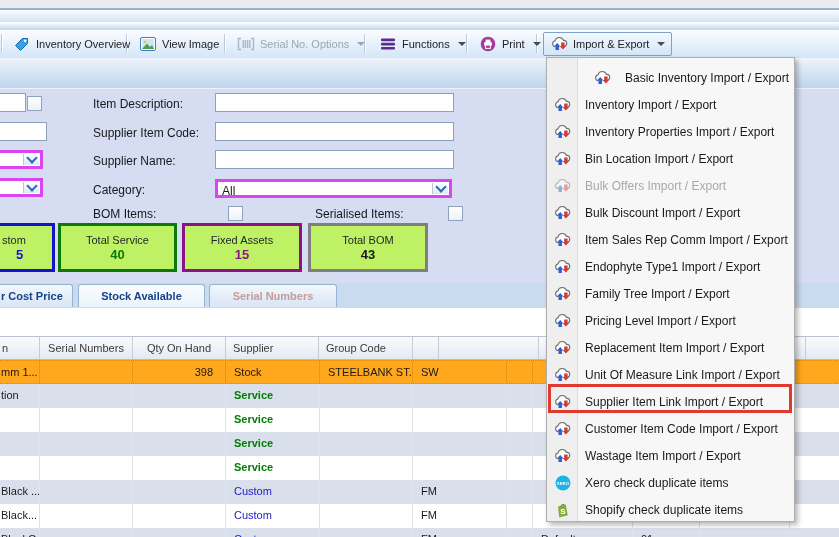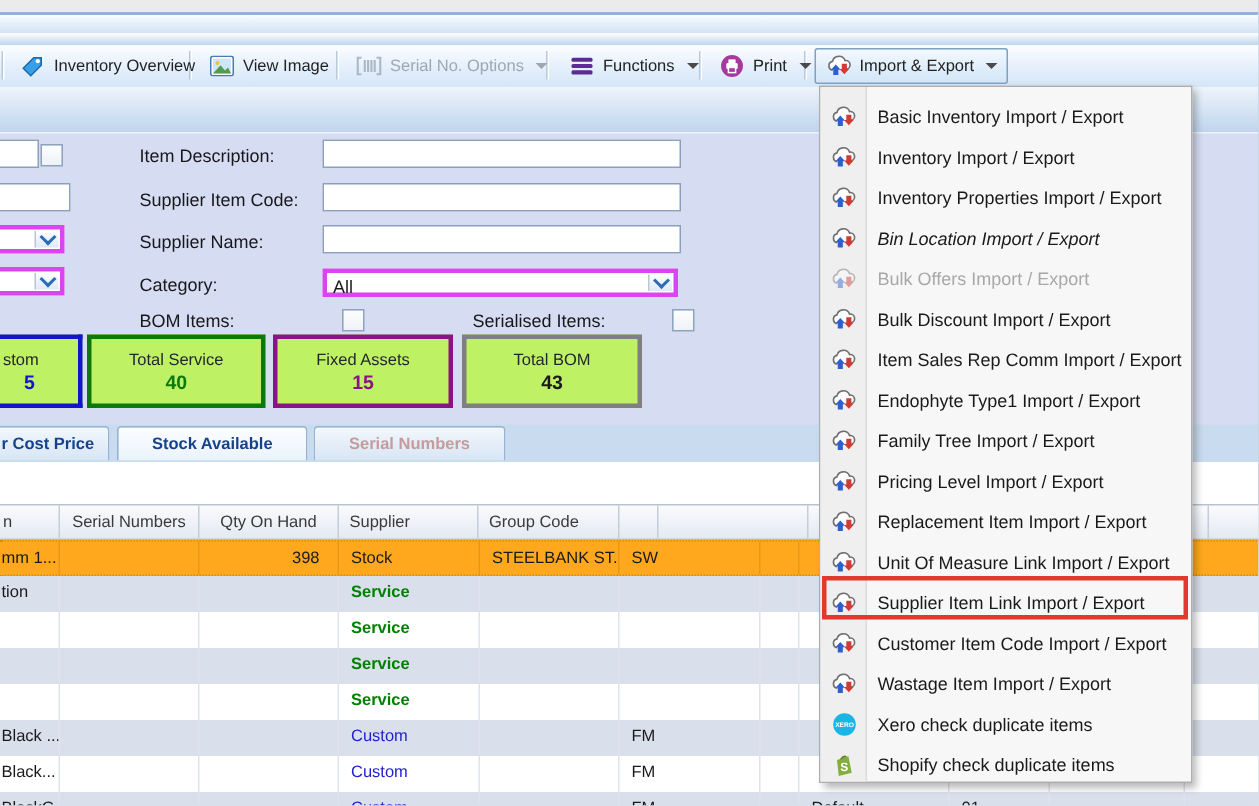--- a/index.html
+++ b/index.html
@@ -346,21 +346,21 @@
         <div class="g-c" style="width: 26px;"></div>
         <div class="g-c" style="width: 100px;">Default</div>
         <div class="g-c" style="width: 67px;">01</div>
         <div class="g-c" style="width: 90px;"></div>
         <div class="g-c" style="width: 110px;"></div>
       </div>
     </div>
 
   <div class="menu" id="menu">
     <div class="icostrip"></div>
-  <div class="menu-item" style="top: 6px;">
+  <div class="menu-item" style="top: 6px; padding-left: 40px;">
         <span class="mi-ico">
           <svg width="17" height="16" viewBox="0 0 17 16">
             <path d="M4.2 10.8 A3 3 0 0 1 4 4.9 A4.4 4.4 0 0 1 12.4 4.4 A2.9 2.9 0 0 1 13.2 10.2" fill="#fdfdfd" stroke="#707070" stroke-width="1.1"></path>
             <path d="M4.5 14 V10.5 H3 L6.2 7 L9.4 10.5 H7.9 V14 Z" fill="#2e5fd0"></path>
             <path d="M10.2 6.5 V10 H8.7 L11.9 13.5 L15.1 10 H13.6 V6.5 Z" fill="#d23b33"></path>
           </svg>
         </span>
         <span class="mi-label">Basic Inventory Import / Export</span>
       </div>
       <div class="menu-item" style="top: 33px;">
@@ -376,21 +376,21 @@
       <div class="menu-item" style="top: 60px;">
         <span class="mi-ico">
           <svg width="17" height="16" viewBox="0 0 17 16">
             <path d="M4.2 10.8 A3 3 0 0 1 4 4.9 A4.4 4.4 0 0 1 12.4 4.4 A2.9 2.9 0 0 1 13.2 10.2" fill="#fdfdfd" stroke="#707070" stroke-width="1.1"></path>
             <path d="M4.5 14 V10.5 H3 L6.2 7 L9.4 10.5 H7.9 V14 Z" fill="#2e5fd0"></path>
             <path d="M10.2 6.5 V10 H8.7 L11.9 13.5 L15.1 10 H13.6 V6.5 Z" fill="#d23b33"></path>
           </svg>
         </span>
         <span class="mi-label">Inventory Properties Import / Export</span>
       </div>
-      <div class="menu-item" style="top: 87px; font-style: italic;">
+      <div class="menu-item" style="top: 87px;">
         <span class="mi-ico">
           <svg width="17" height="16" viewBox="0 0 17 16">
             <path d="M4.2 10.8 A3 3 0 0 1 4 4.9 A4.4 4.4 0 0 1 12.4 4.4 A2.9 2.9 0 0 1 13.2 10.2" fill="#fdfdfd" stroke="#707070" stroke-width="1.1"></path>
             <path d="M4.5 14 V10.5 H3 L6.2 7 L9.4 10.5 H7.9 V14 Z" fill="#2e5fd0"></path>
             <path d="M10.2 6.5 V10 H8.7 L11.9 13.5 L15.1 10 H13.6 V6.5 Z" fill="#d23b33"></path>
           </svg>
         </span>
         <span class="mi-label">Bin Location Import / Export</span>
       </div>
       <div class="menu-item disabled" style="top: 114px;">

